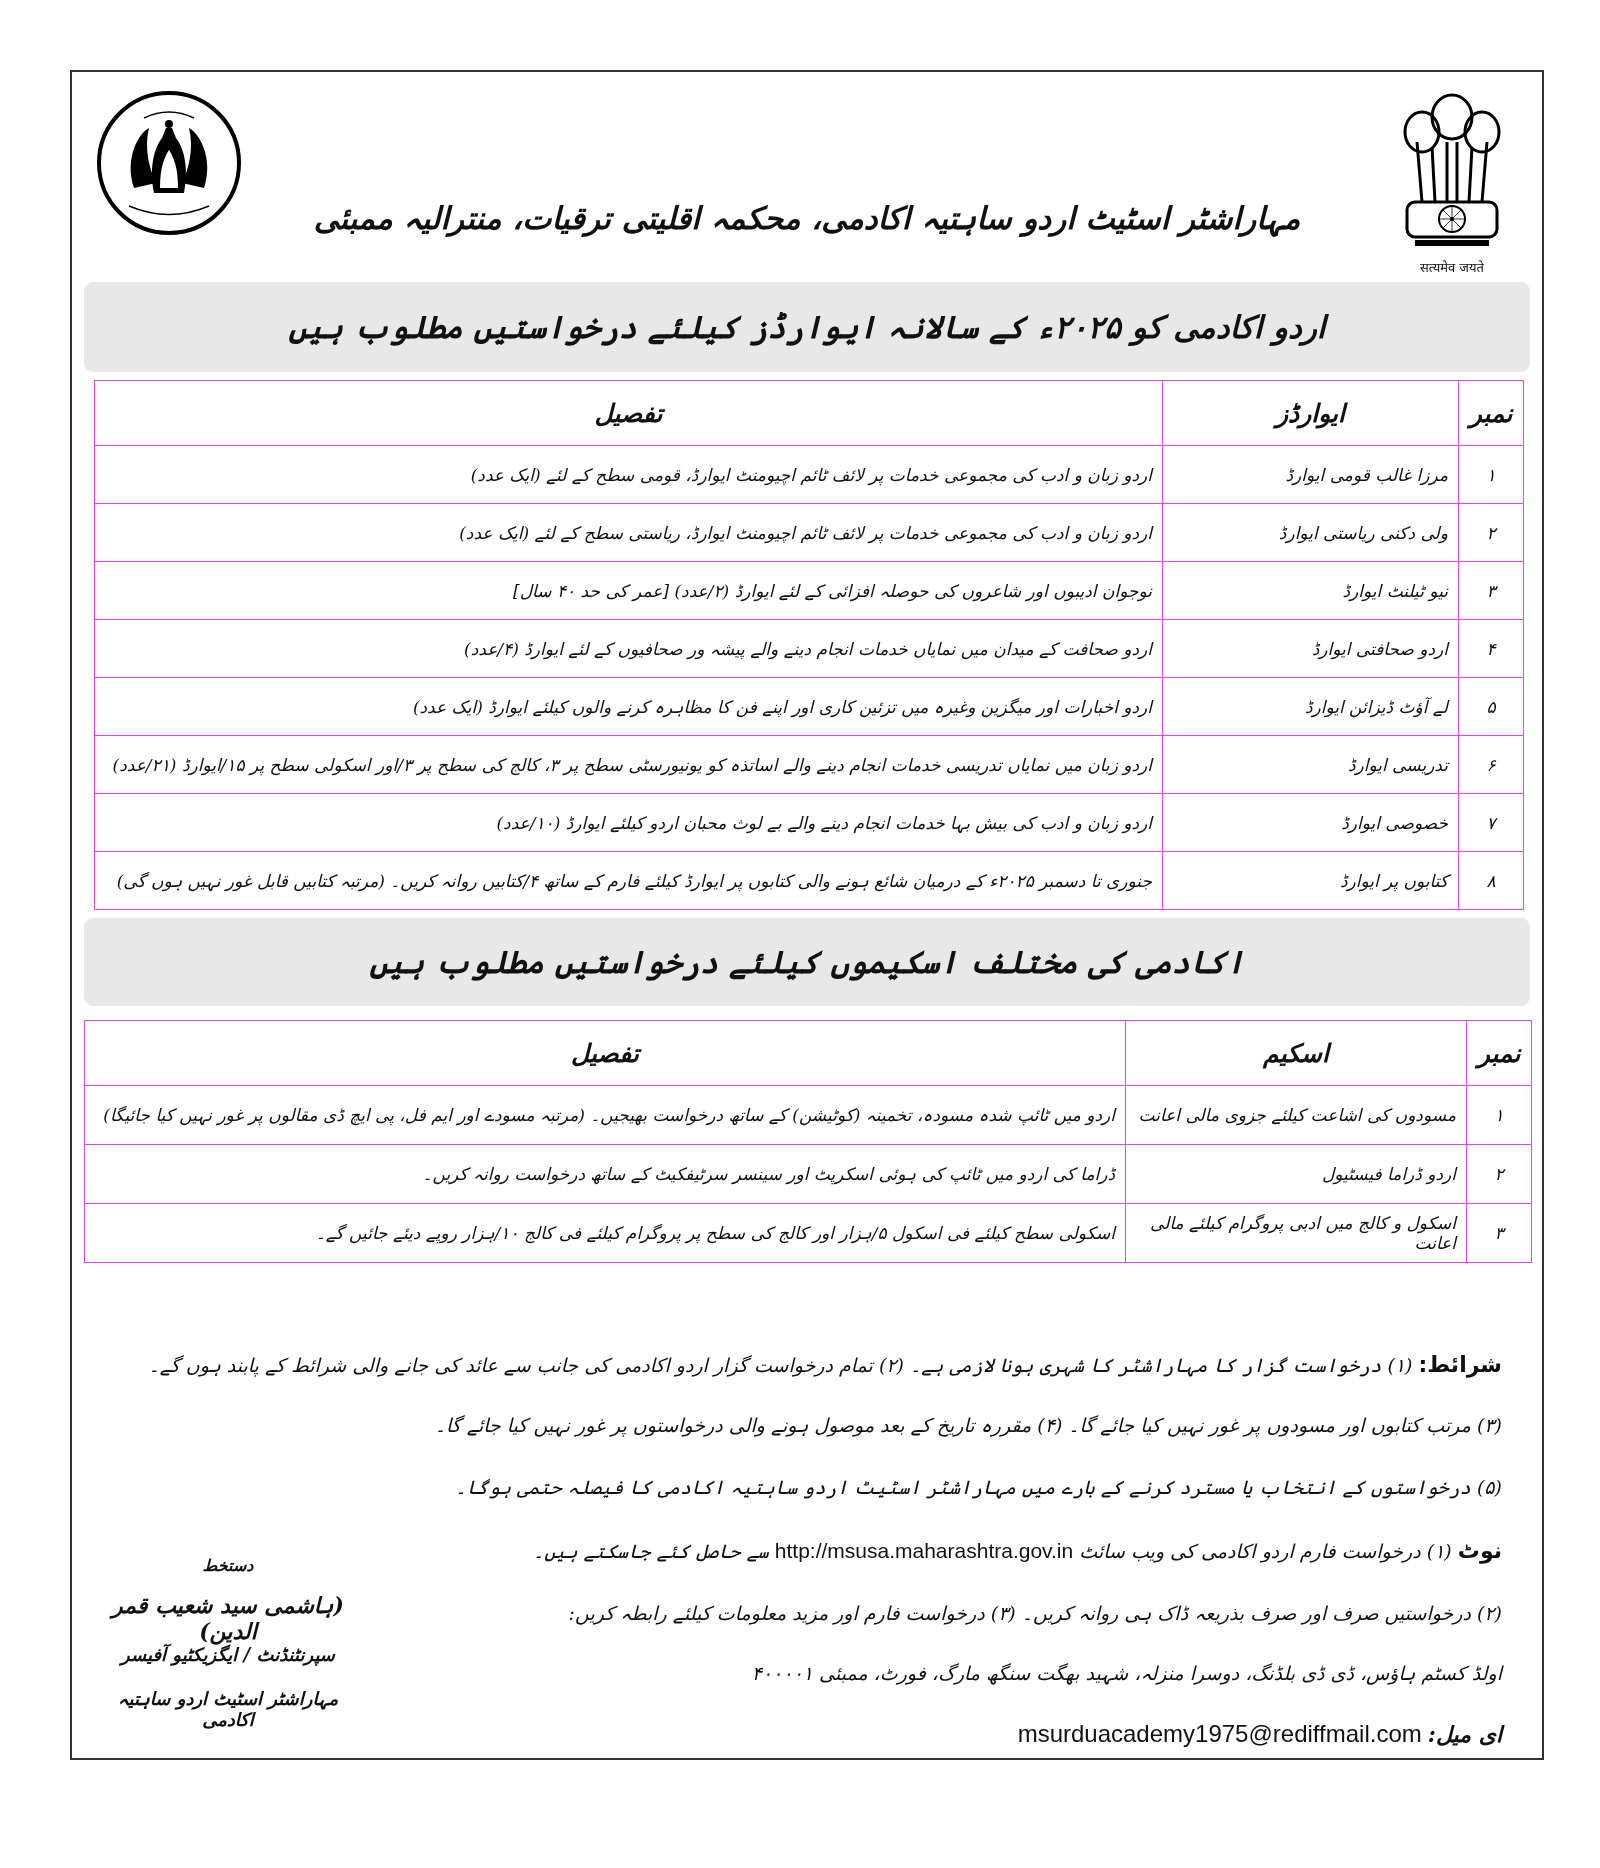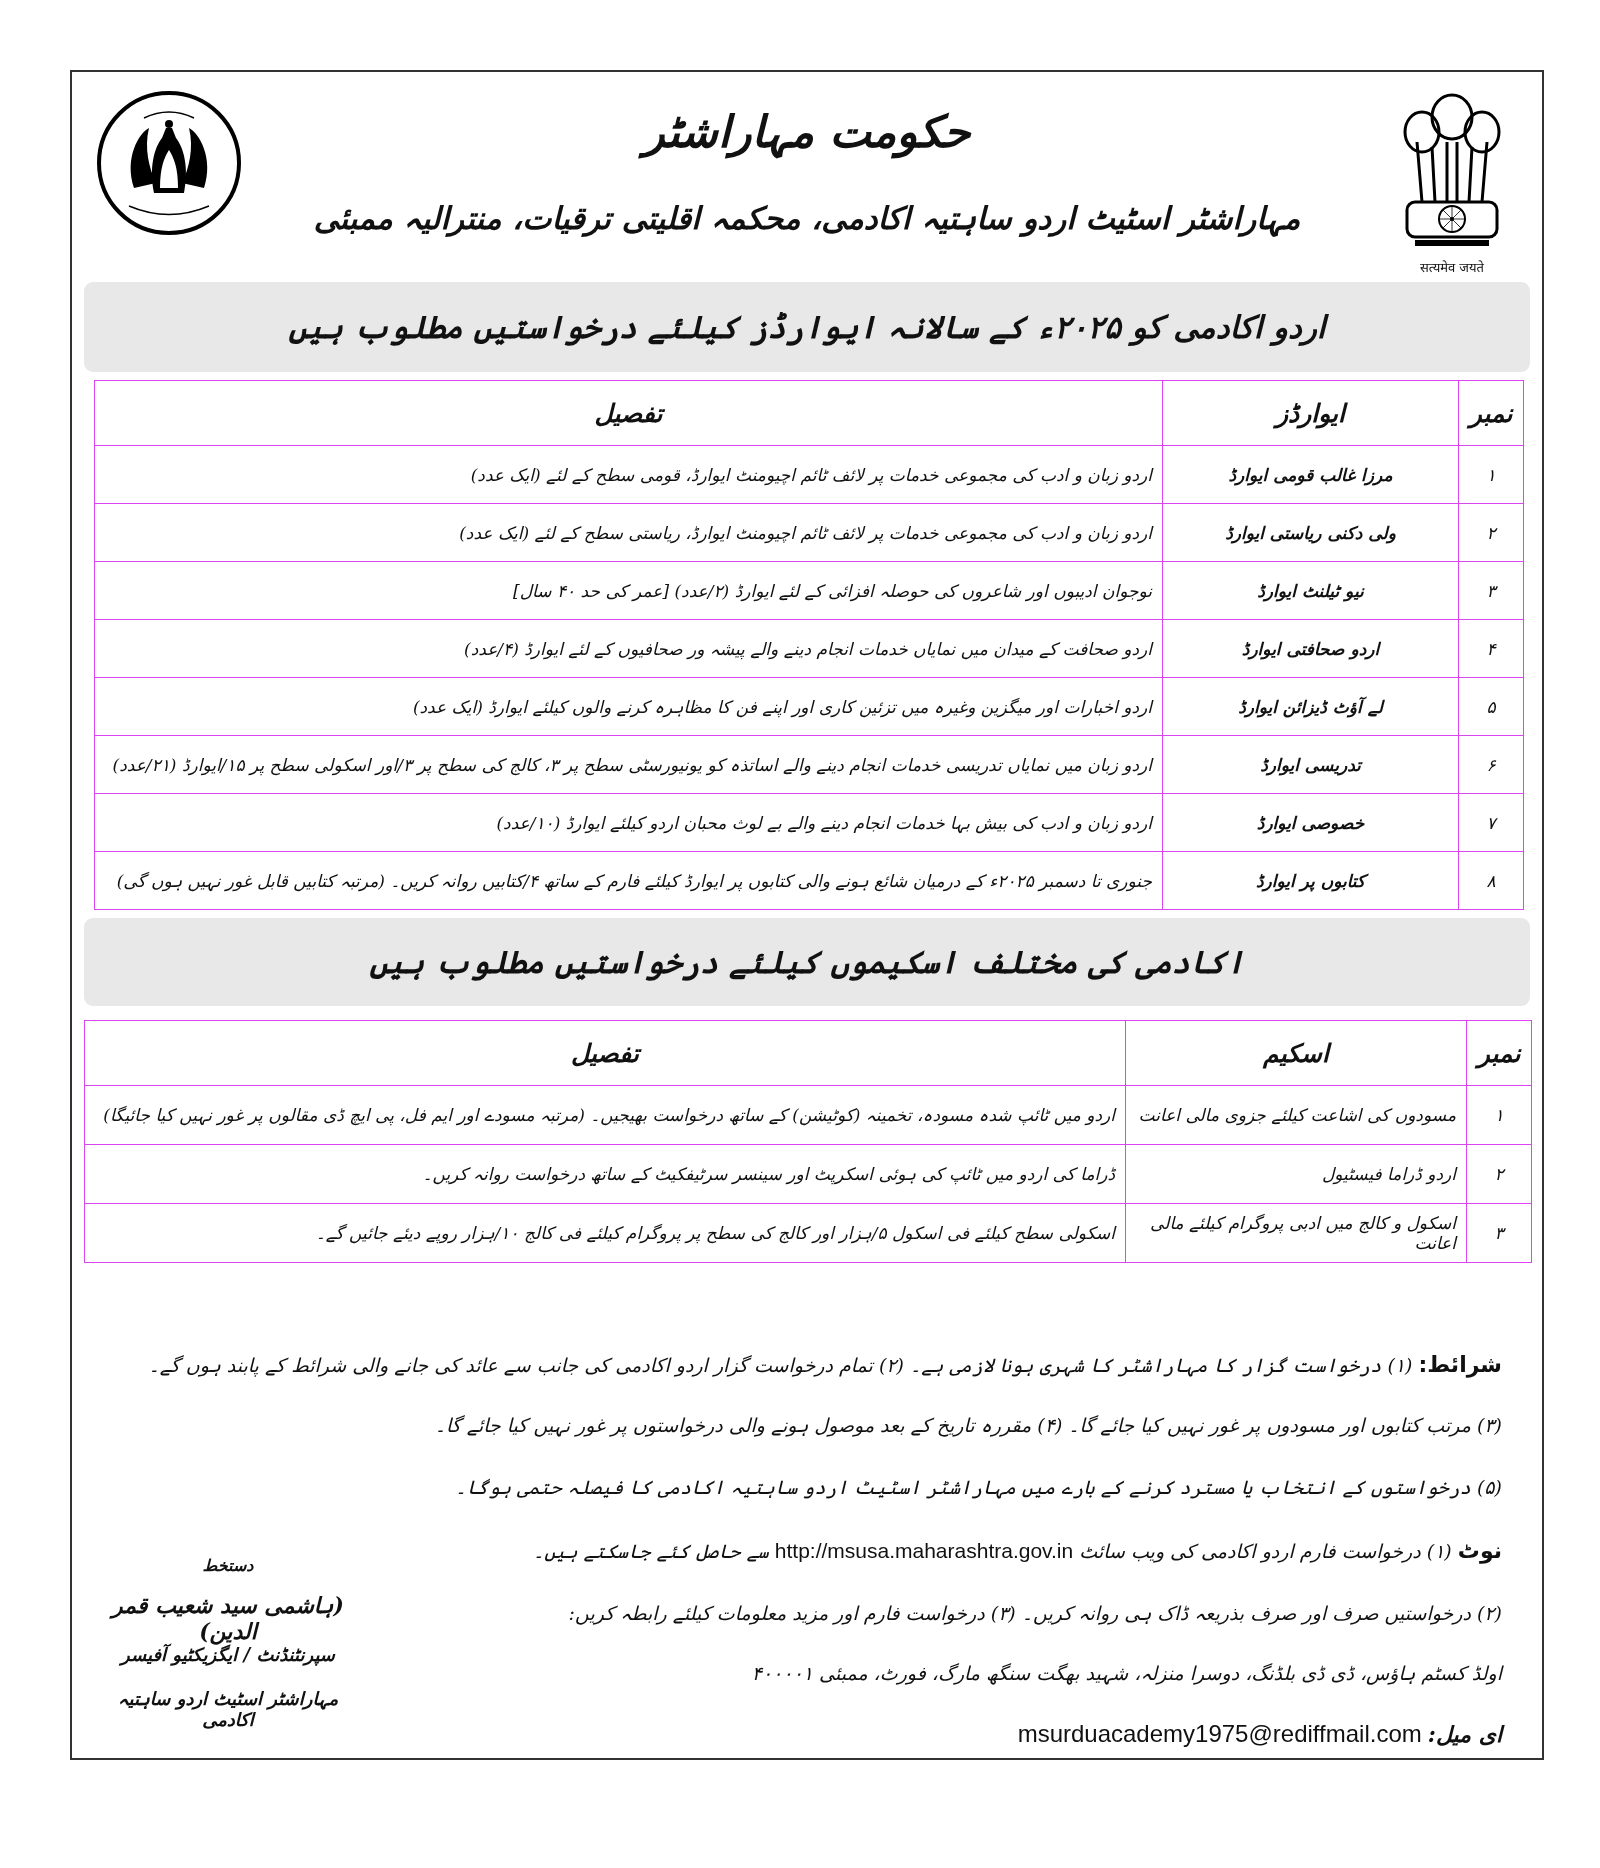--- a/index.html
+++ b/index.html
@@ -30,21 +30,21 @@
     position: absolute; border-collapse: collapse; direction: rtl;
     font-family: "DejaVu Serif", serif; font-style: italic; font-size: 17px;
   }
   table.grid td, table.grid th { border: 1px solid #d946ef; padding: 0 10px; vertical-align: middle; }
   table.grid th { font-size: 25px; font-weight: bold; height: 64px; }
   .awards { left: 22px; top: 308px; width: 1430px; }
   .awards td { height: 57px; }
   .schemes { left: 12px; top: 948px; width: 1448px; }
   .schemes td { height: 58px; }
   .col-num { width: 44px; text-align: center; }
-  .col-name-a { width: 275px; text-align: center; font-weight: bold; }
+  .col-name-a { width: 275px; text-align: right; }
   .col-name-s { width: 320px; text-align: right; }
   .col-detail { text-align: right; }
   .deadline {
     position: absolute; left: 160px; right: 40px; top: 1200px; text-align: center;
     font-family: "DejaVu Serif", serif; font-weight: bold; font-style: italic; font-size: 28px;
   }
   .para {
     position: absolute; right: 40px; text-align: right;
     font-family: "DejaVu Serif", serif; font-style: italic; font-size: 19px; white-space: nowrap;
   }
@@ -82,21 +82,20 @@
       <path d="M20 60 L25 120 M35 65 L38 120 M50 60 L50 120 M60 60 L60 120 M75 65 L72 120 M90 60 L85 120" stroke="#000" stroke-width="3"></path>
       <rect x="10" y="120" width="90" height="35" rx="8" fill="none" stroke="#000" stroke-width="3"></rect>
       <circle cx="55" cy="137" r="13" fill="none" stroke="#000" stroke-width="2"></circle>
       <circle cx="55" cy="137" r="2" fill="#000"></circle>
       <path d="M55 124 L55 150 M42 137 L68 137 M46 128 L64 146 M64 128 L46 146" stroke="#000" stroke-width="0.8"></path>
       <rect x="18" y="158" width="74" height="6" fill="#000"></rect>
     </svg>
     <div class="emblem-motto">सत्यमेव जयते</div>
   </div>
 
-  <div class="title-main rtl">حکومت مہاراشٹر</div>
   <div class="title-sub rtl">مہاراشٹر اسٹیٹ اردو ساہتیہ اکادمی، محکمہ اقلیتی ترقیات، منترالیہ ممبئی</div>
 
   <div class="band band-1 rtl">اردو اکادمی کو ۲۰۲۵ء کے سالانہ ایوارڈز کیلئے درخواستیں مطلوب ہیں</div>
 
   <table class="grid awards">
     <tbody>
         <tr>
       <th class="col-num">نمبر</th>
       <th class="col-name-a" style="text-align:center">ایوارڈز</th>
       <th class="col-detail" style="text-align:center">تفصیل</th>

